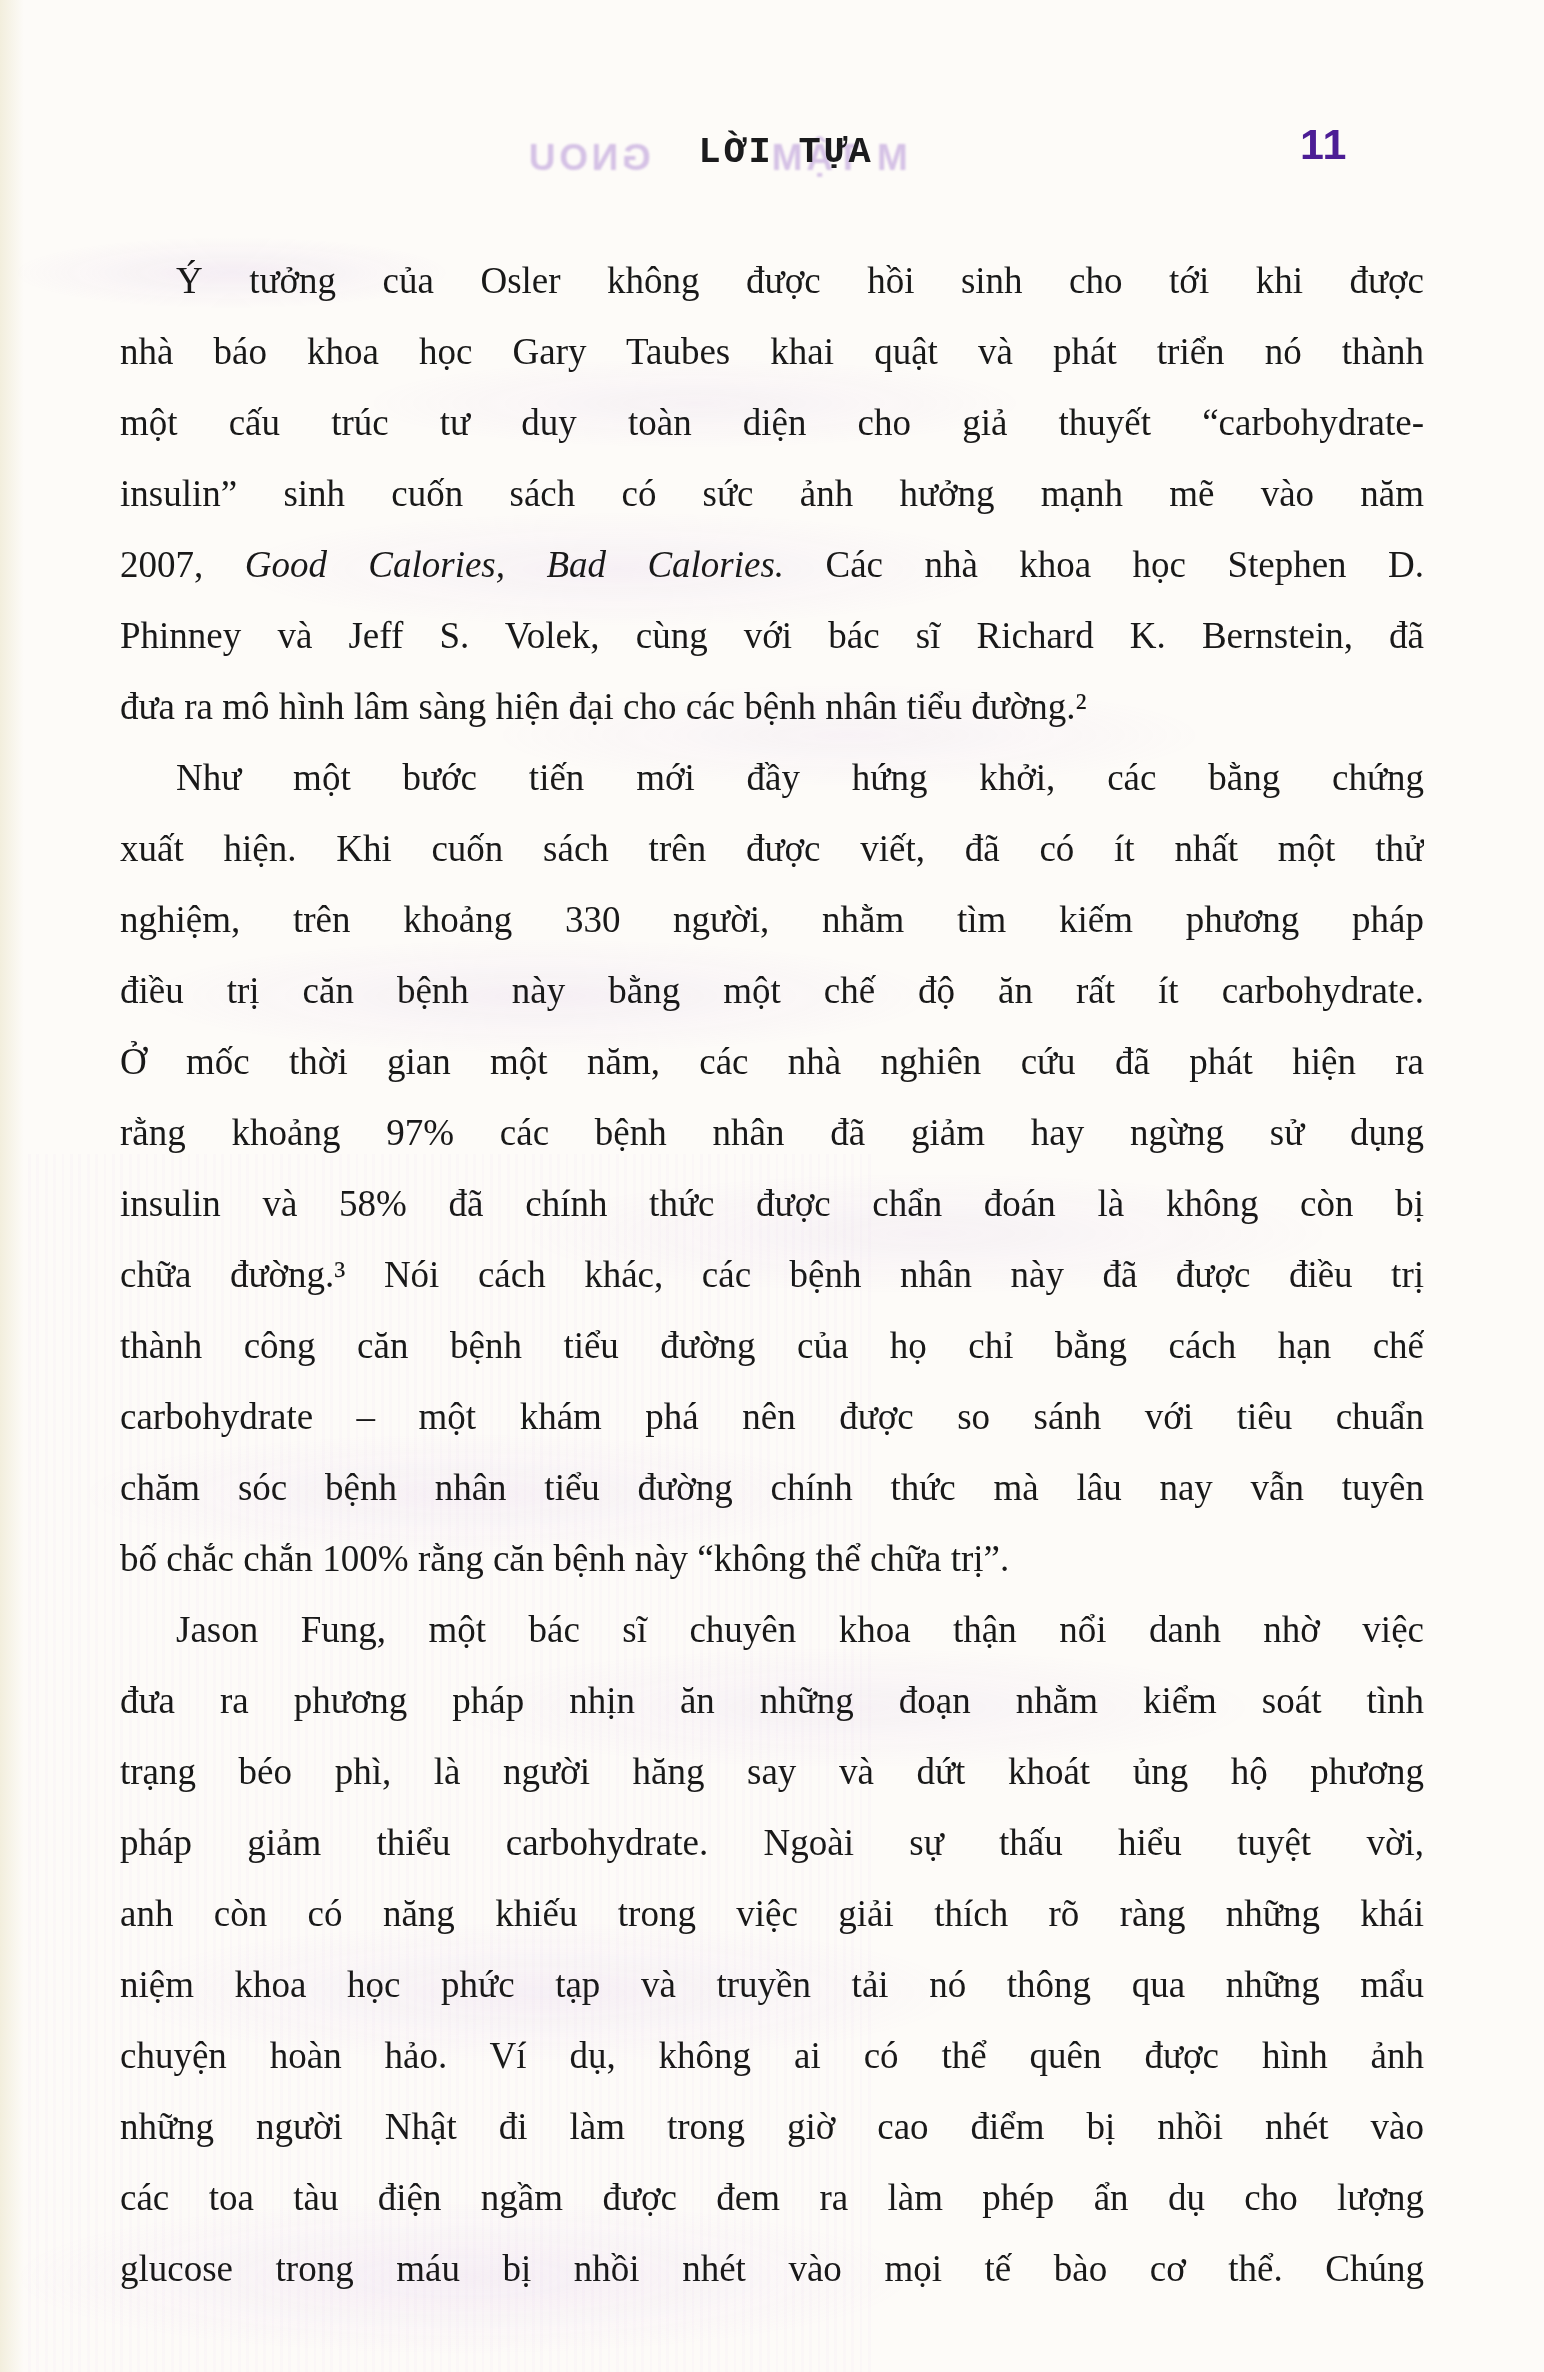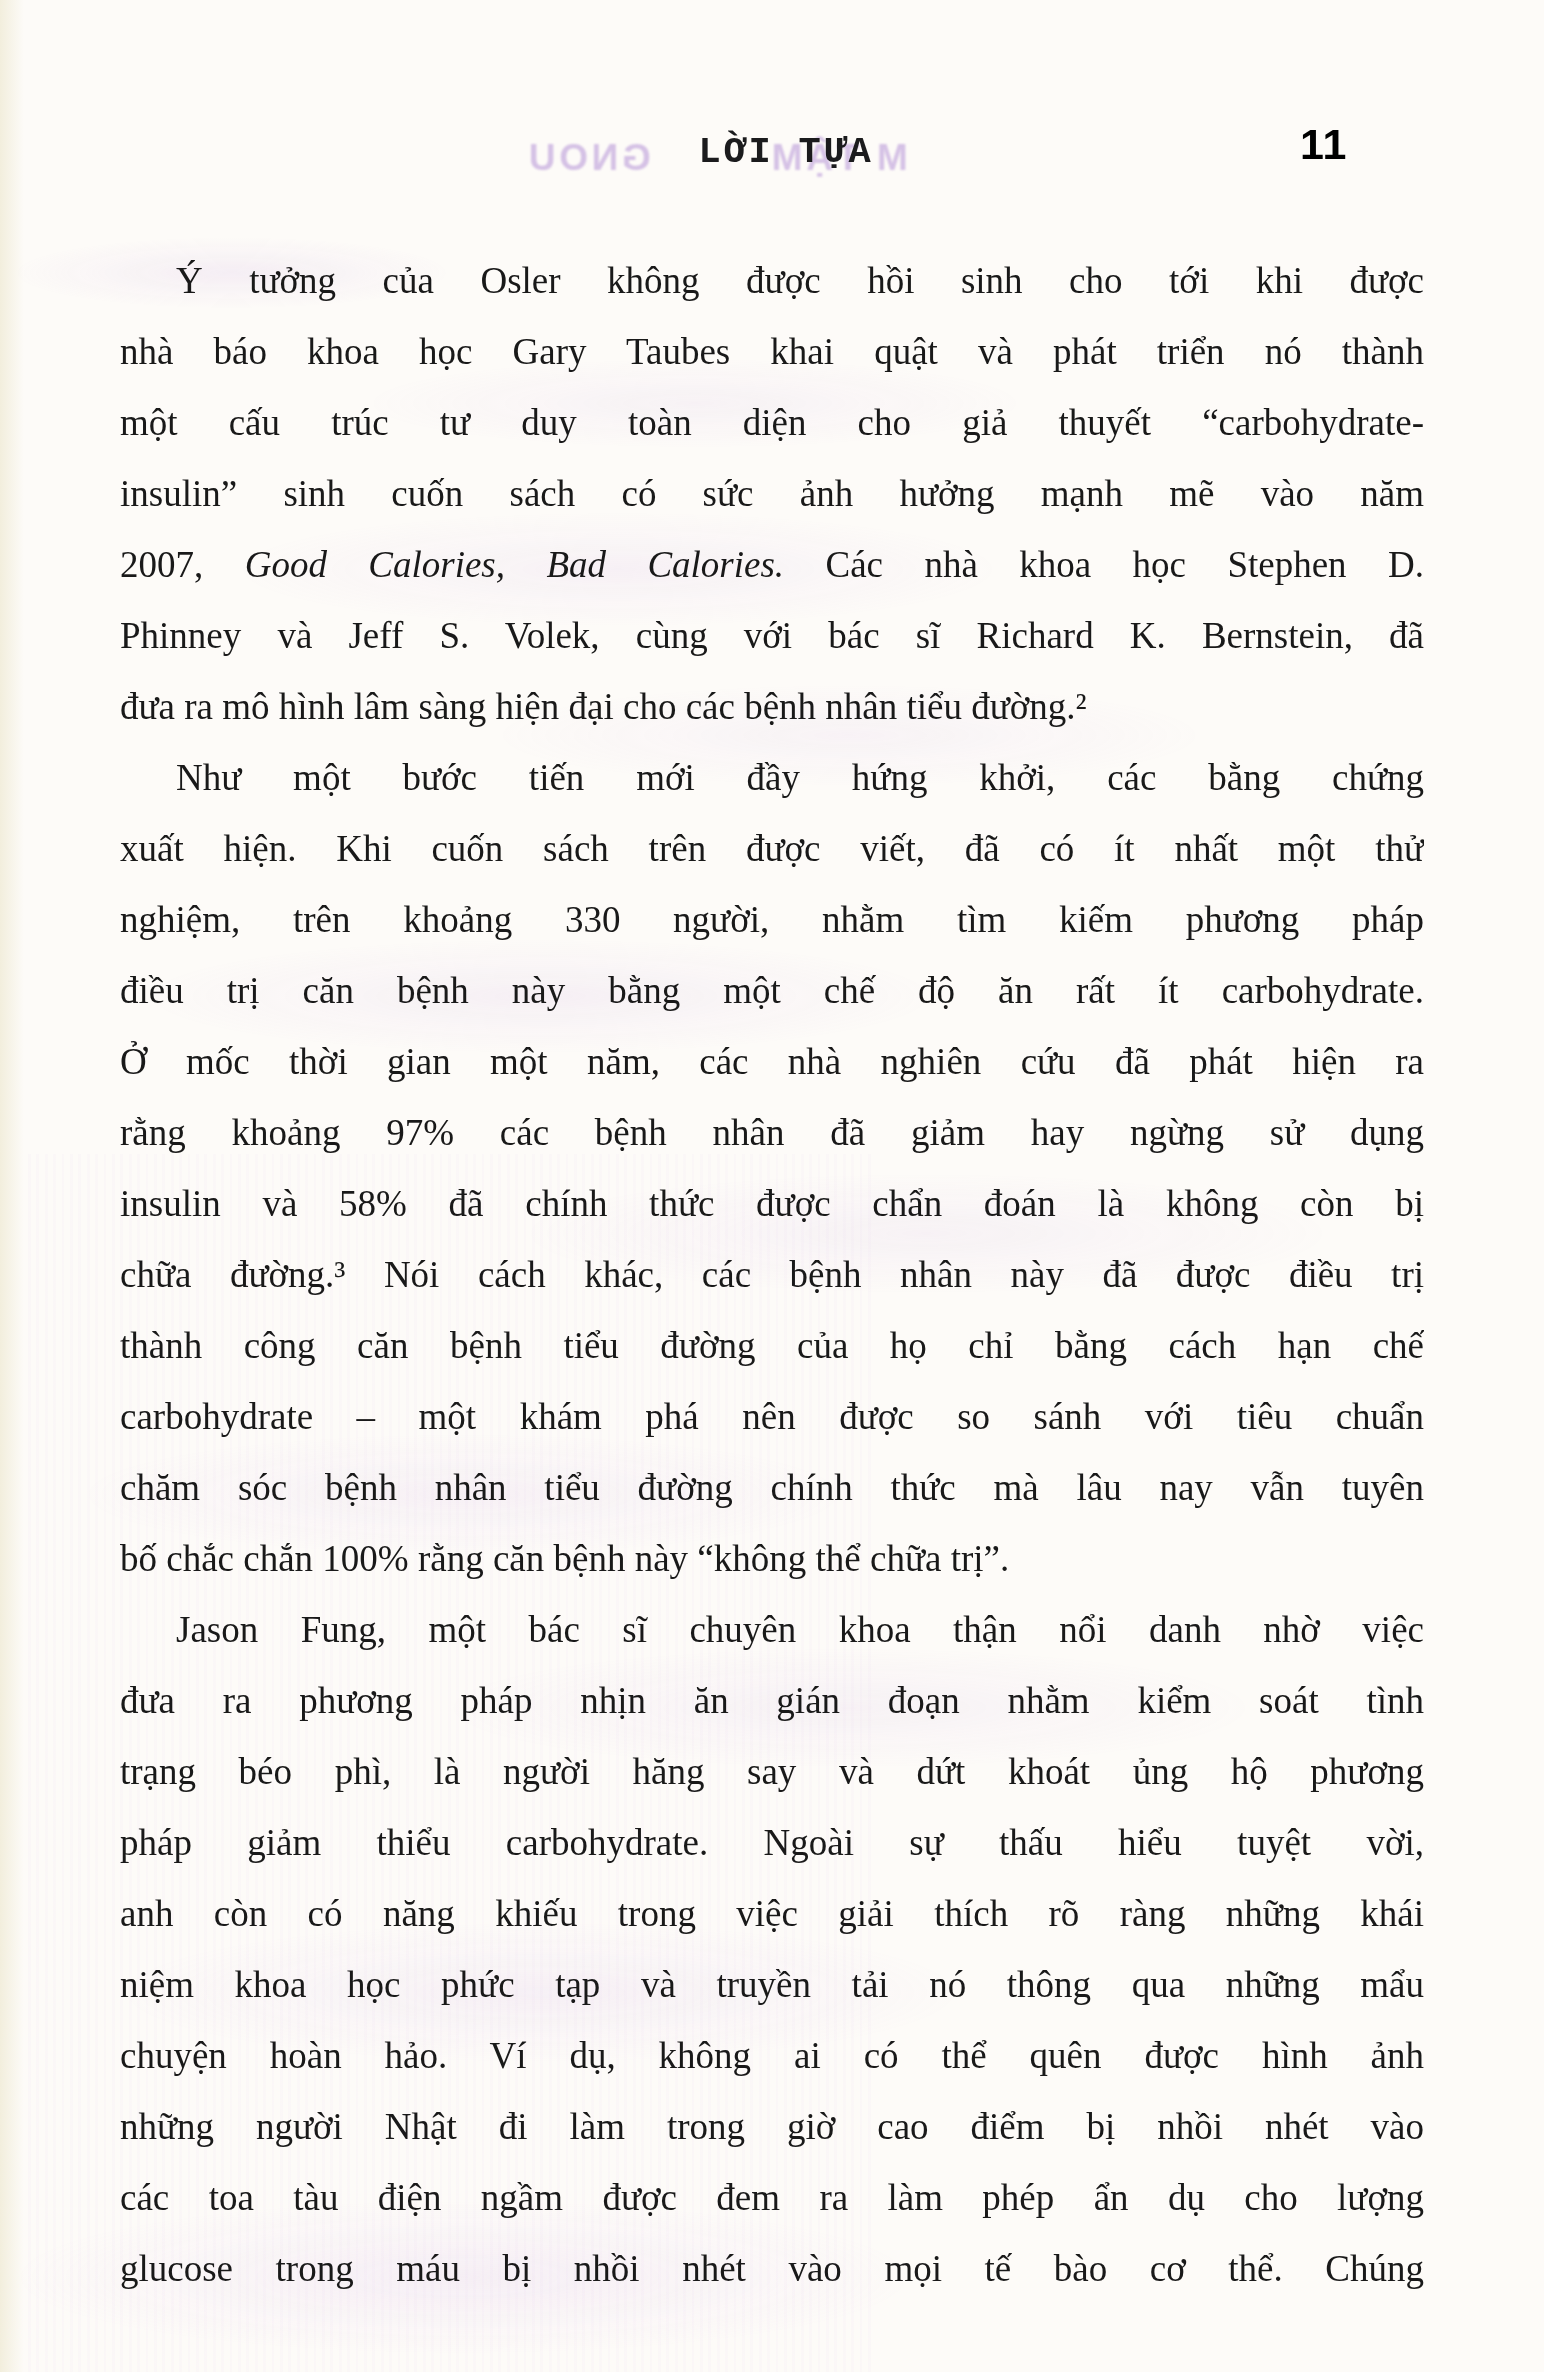--- a/index.html
+++ b/index.html
@@ -52,21 +52,21 @@
     font-family:"Liberation Sans", sans-serif;
     font-weight:bold;font-size:37px;letter-spacing:3.7px;
     color:#b492d6;opacity:.55;filter:blur(1.1px);
     transform:scaleX(-1);
   }
   .ghost-frag.left{left:525px;}
   .ghost-frag.right{left:768px;}
   .folio{
     position:absolute;top:120px;left:1300px;
     font-family:"Liberation Sans", sans-serif;
-    font-weight:bold;font-size:43px;color:#000000;letter-spacing:0.9px;
+    font-weight:bold;font-size:43px;color:#4c1d95;letter-spacing:0.9px;
   }
   
   .body-block{
     position:absolute;left:120px;top:245px;width:1304px;
     font-size:37px;line-height:71px;color:#191919;
   }
   .line{
     text-align:justify;
     text-align-last:justify;
     height:71px;overflow:hidden;
@@ -106,21 +106,21 @@
       <div class="line"><span>điều trị căn bệnh này bằng một chế độ ăn rất ít carbohydrate.</span></div>
       <div class="line"><span>Ở mốc thời gian một năm, các nhà nghiên cứu đã phát hiện ra</span></div>
       <div class="line"><span>rằng khoảng 97% các bệnh nhân đã giảm hay ngừng sử dụng</span></div>
       <div class="line"><span>insulin và 58% đã chính thức được chẩn đoán là không còn bị</span></div>
       <div class="line"><span>chữa đường.³ Nói cách khác, các bệnh nhân này đã được điều trị</span></div>
       <div class="line"><span>thành công căn bệnh tiểu đường của họ chỉ bằng cách hạn chế</span></div>
       <div class="line"><span>carbohydrate – một khám phá nên được so sánh với tiêu chuẩn</span></div>
       <div class="line"><span>chăm sóc bệnh nhân tiểu đường chính thức mà lâu nay vẫn tuyên</span></div>
       <div class="line end"><span>bố chắc chắn 100% rằng căn bệnh này “không thể chữa trị”.</span></div>
       <div class="line indent"><span>Jason Fung, một bác sĩ chuyên khoa thận nổi danh nhờ việc</span></div>
-      <div class="line"><span>đưa ra phương pháp nhịn ăn gián đoạn nhằm kiểm soát tình</span></div>
+      <div class="line"><span>đưa ra phương pháp nhịn ăn những đoạn nhằm kiểm soát tình</span></div>
       <div class="line"><span>trạng béo phì, là người hăng say và dứt khoát ủng hộ phương</span></div>
       <div class="line"><span>pháp giảm thiểu carbohydrate. Ngoài sự thấu hiểu tuyệt vời,</span></div>
       <div class="line"><span>anh còn có năng khiếu trong việc giải thích rõ ràng những khái</span></div>
       <div class="line"><span>niệm khoa học phức tạp và truyền tải nó thông qua những mẩu</span></div>
       <div class="line"><span>chuyện hoàn hảo. Ví dụ, không ai có thể quên được hình ảnh</span></div>
       <div class="line"><span>những người Nhật đi làm trong giờ cao điểm bị nhồi nhét vào</span></div>
       <div class="line"><span>các toa tàu điện ngầm được đem ra làm phép ẩn dụ cho lượng</span></div>
       <div class="line"><span>glucose trong máu bị nhồi nhét vào mọi tế bào cơ thể. Chúng</span></div>
     </div>
 </div>

